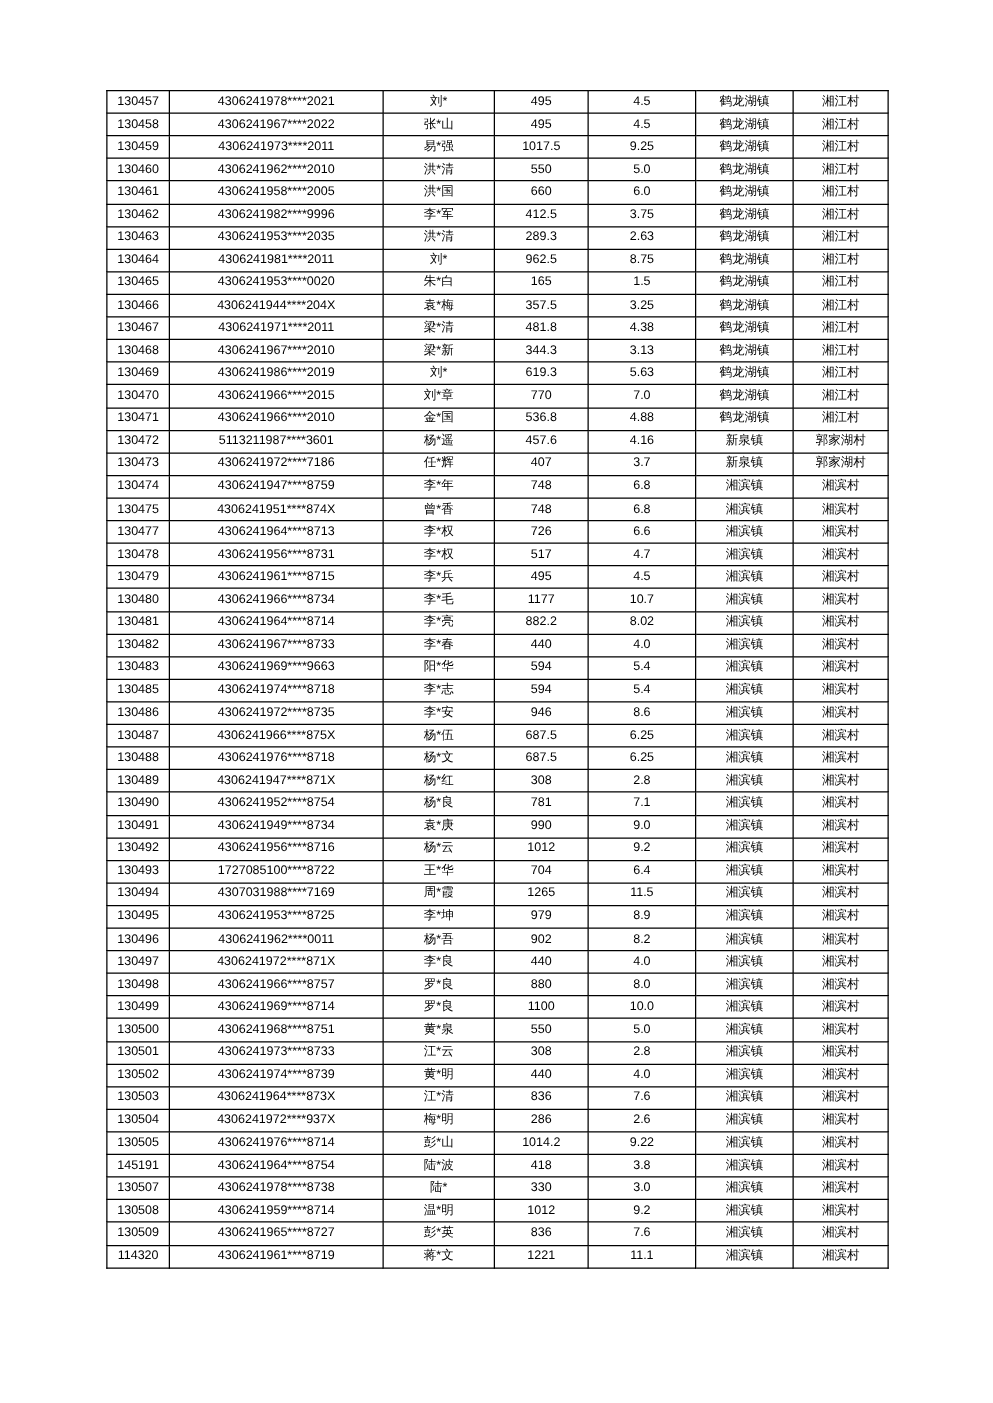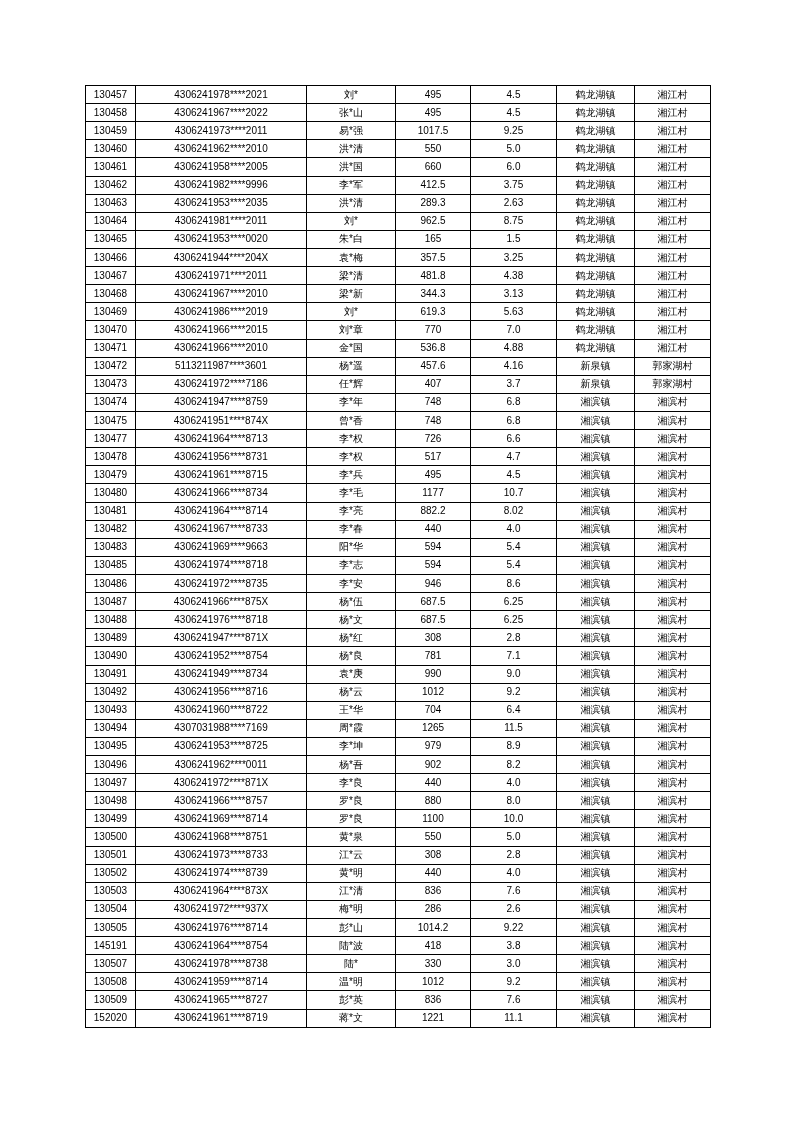--- a/index.html
+++ b/index.html
@@ -11,21 +11,21 @@
     position: relative;
     width: 794px;
     height: 1122px;
     background: #ffffff;
     font-family: "Liberation Sans", sans-serif;
     overflow: hidden;
   }
   table.records {
     position: absolute;
     left: 85px;
-    top: 85px;
+    top: 72px;
     width: 625px;
     border-collapse: collapse;
     table-layout: fixed;
   }
   table.records td {
     box-sizing: border-box;
     border: 1px solid #000000;
     height: 18.11px;
     padding: 0 2px;
     font-size: 10px;
@@ -353,21 +353,21 @@
           <td>130492</td>
           <td>4306241956****8716</td>
           <td>杨*云</td>
           <td>1012</td>
           <td>9.2</td>
           <td>湘滨镇</td>
           <td>湘滨村</td>
         </tr>
         <tr>
           <td>130493</td>
-          <td>4306241960****8722</td>
+          <td>1727085100****8722</td>
           <td>王*华</td>
           <td>704</td>
           <td>6.4</td>
           <td>湘滨镇</td>
           <td>湘滨村</td>
         </tr>
         <tr>
           <td>130494</td>
           <td>4307031988****7169</td>
           <td>周*霞</td>
@@ -505,21 +505,21 @@
         <tr>
           <td>130509</td>
           <td>4306241965****8727</td>
           <td>彭*英</td>
           <td>836</td>
           <td>7.6</td>
           <td>湘滨镇</td>
           <td>湘滨村</td>
         </tr>
         <tr>
-          <td>152020</td>
+          <td>114320</td>
           <td>4306241961****8719</td>
           <td>蒋*文</td>
           <td>1221</td>
           <td>11.1</td>
           <td>湘滨镇</td>
           <td>湘滨村</td>
         </tr>
       </tbody>
   </table>
 </div>

